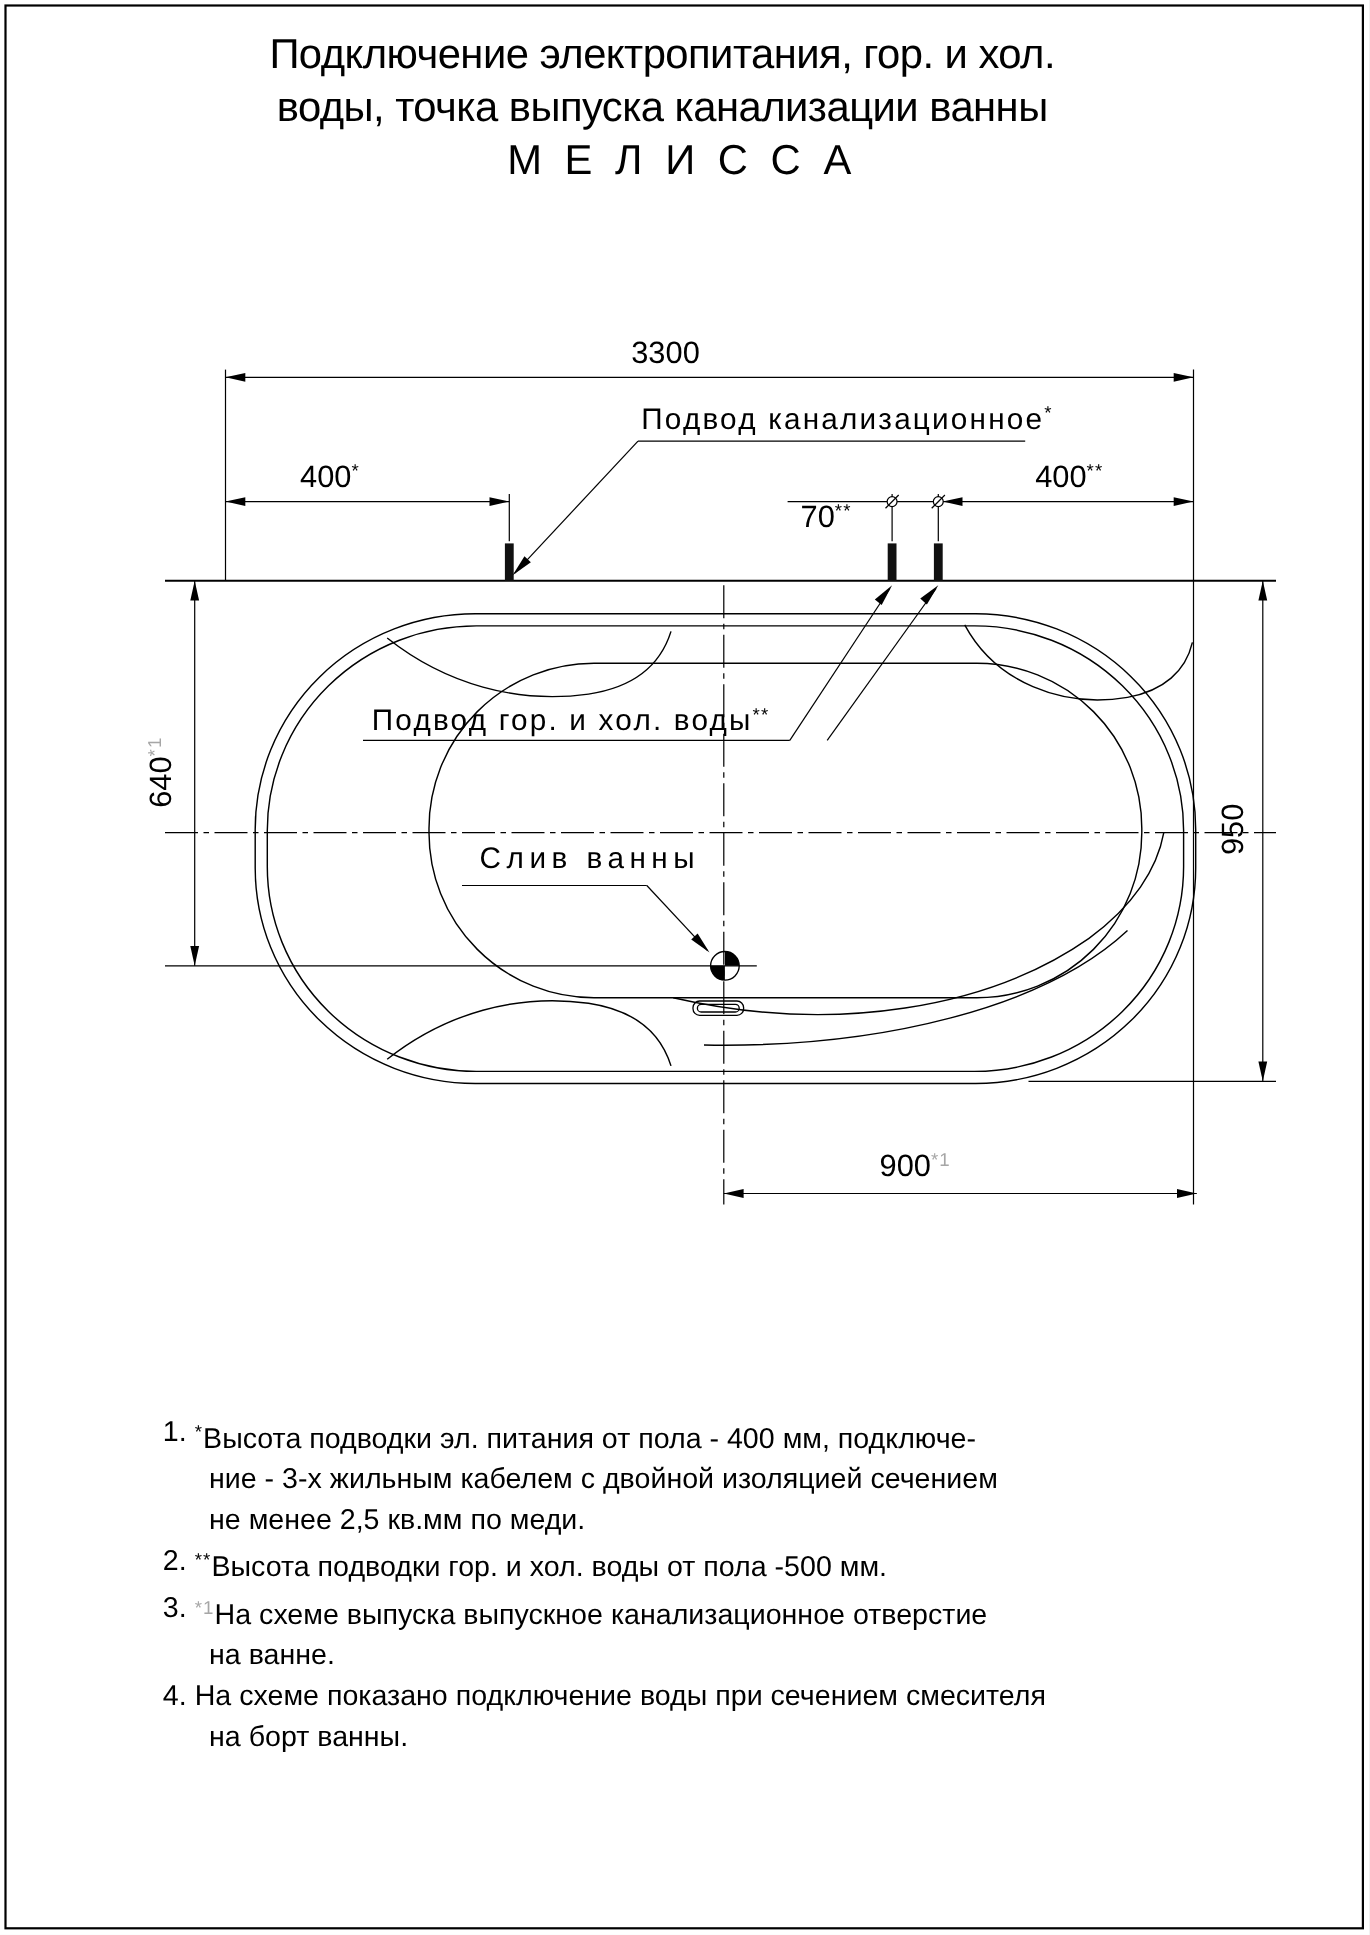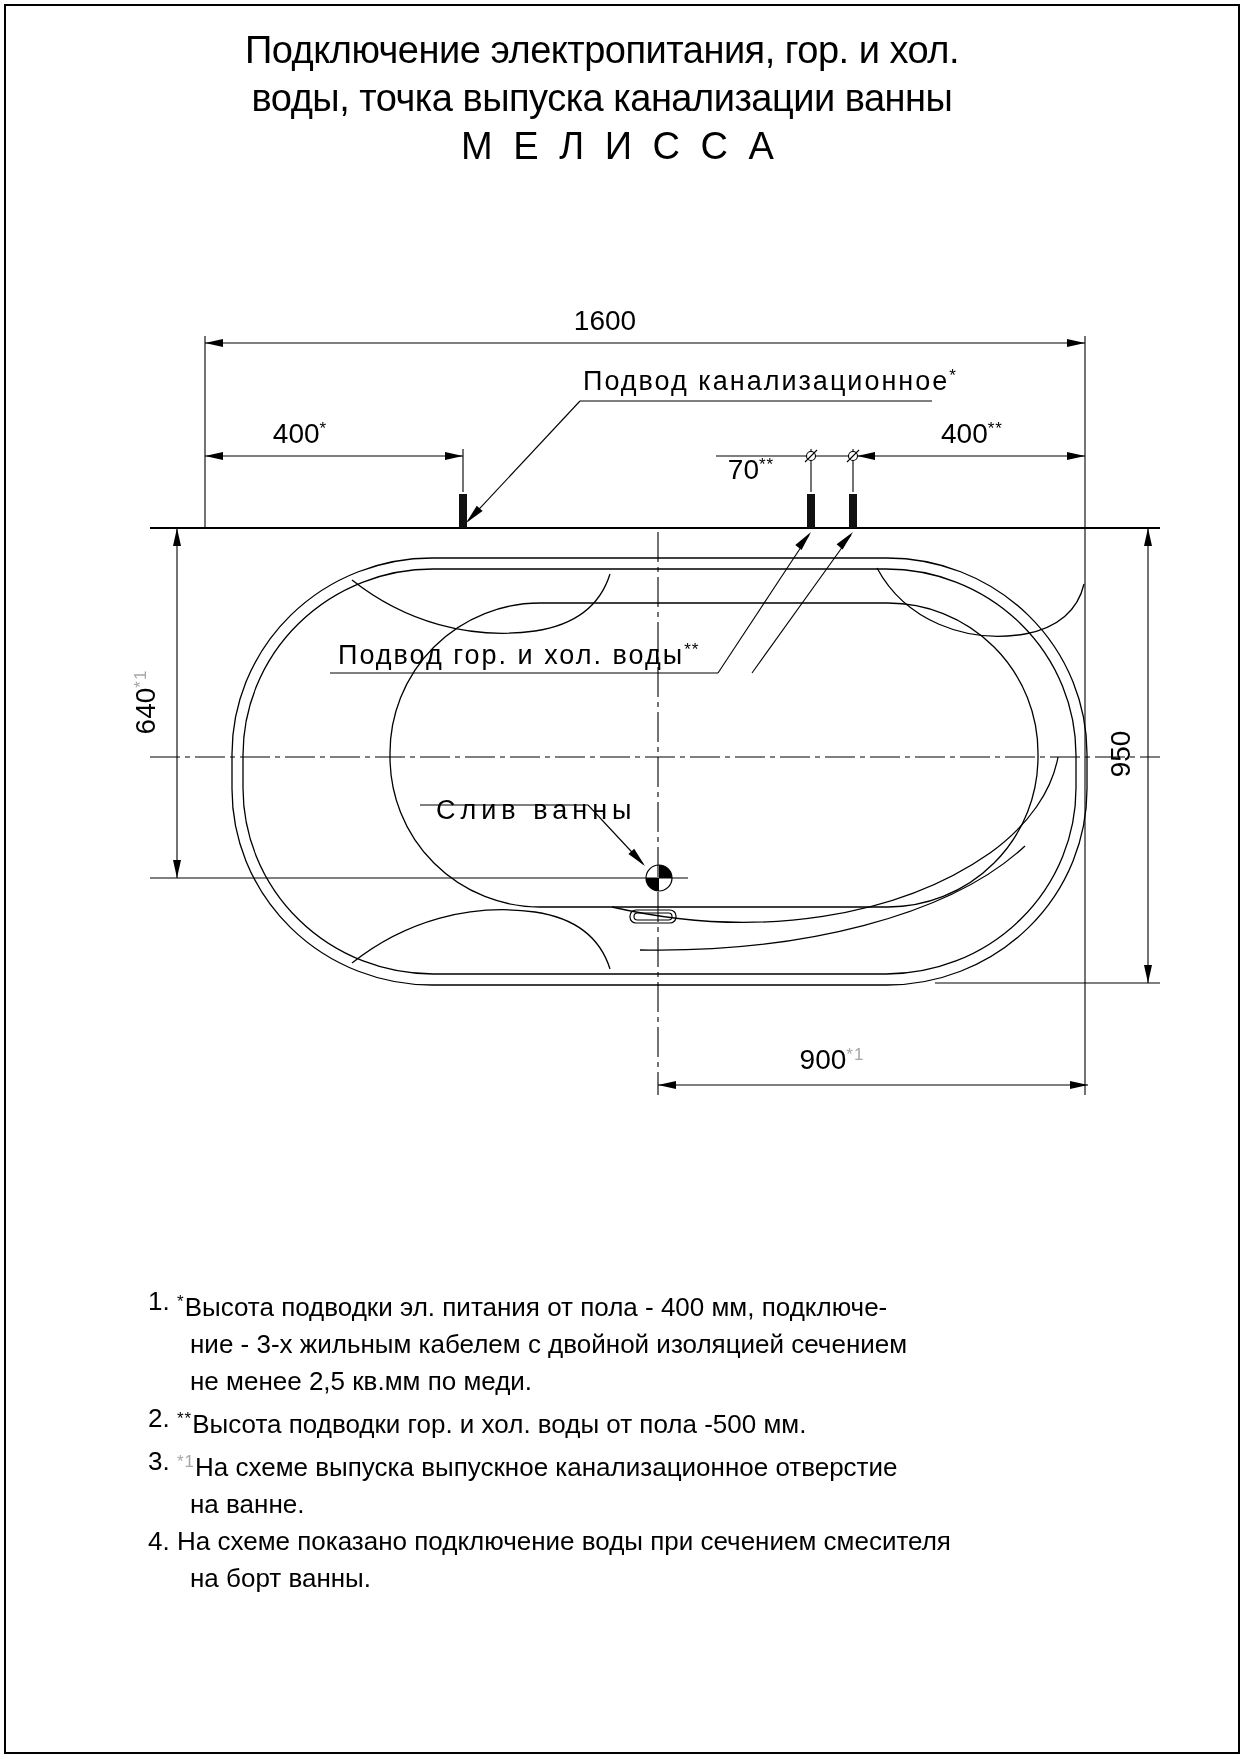--- a/index.html
+++ b/index.html
@@ -10,21 +10,21 @@
   }
   .frame{position:absolute; left:4px; top:4px; right:5px; bottom:5px; border:2px solid #000; pointer-events:none;}
   .title-wrap{position:absolute; left:0; top:26px; width:1204px; text-align:center;}
   .title-line{font-size:38px; line-height:48px; letter-spacing:-0.5px; white-space:nowrap;}
   .title-line.spaced{letter-spacing:5px;padding-left:36px;}
   svg.drawing{position:absolute; left:0; top:0;}
   .lbl{position:absolute; white-space:nowrap; font-size:28px;}
   .lbl.centered{transform:translate(-50%,0);}
   .lbl.rot{transform:translate(-50%,-50%) rotate(-90deg);}
   .leader-lbl{position:absolute; white-space:nowrap; font-size:27px; letter-spacing:2px;}
-  .leader-lbl.wide{letter-spacing:5px;margin-top:30px;}
+  .leader-lbl.wide{letter-spacing:5px;}
   .sup{font-size:17px; vertical-align:9px; letter-spacing:1px;}
   .sup.gray{color:#a6a6a6;}
   .notes{position:absolute; left:148px; top:1283px; width:990px; font-size:26px; line-height:37px;}
   .note{display:flex;}
   .note-num{width:29px; flex:0 0 29px;}
   .note-body{flex:1;}
   .note-cont{margin-left:42px;}
 </style>
 </head>
 <body>
@@ -118,21 +118,21 @@
       <path d="M659,878 L659,865 A13,13 0 0 1 672,878 Z" fill="#000"></path>
       <path d="M659,878 L659,891 A13,13 0 0 1 646,878 Z" fill="#000"></path>
     </g>
 
     <g fill="none" stroke="#000" stroke-width="1.2">
       <rect x="630" y="910" width="46" height="13" rx="6"></rect>
       <rect x="634" y="913" width="38" height="7" rx="3.5"></rect>
     </g>
   </svg>
 
-  <div class="lbl centered" style="left:605px; top:305px;"><span>1600</span></div>
+  <div class="lbl centered" style="left:605px; top:305px;"><span>3300</span></div>
   <div class="lbl centered" style="left:300px; top:418px;text-align:right;"><span>400</span><span class="sup">*</span></div>
   <div class="lbl centered" style="left:751px; top:418px;margin-top:36px;"><span>70</span><span class="sup">**</span></div>
   <div class="lbl centered" style="left:972px; top:418px;"><span>400</span><span class="sup">**</span></div>
   <div class="lbl rot" style="left:146px; top:702px;"><span>640</span><span class="sup gray">*1</span></div>
   <div class="lbl rot" style="left:1121px; top:754px;"><span>950</span></div>
   <div class="lbl centered" style="left:832px; top:1044px;"><span>900</span><span class="sup gray">*1</span></div>
 
   <div class="leader-lbl" style="left:583px; top:366px;"><span>Подвод канализационное</span><span class="sup">*</span></div>
   <div class="leader-lbl" style="left:338px; top:640px;"><span>Подвод гор. и хол. воды</span><span class="sup">**</span></div>
   <div class="leader-lbl wide" style="left:436px; top:765px;"><span>Слив ванны</span></div>

